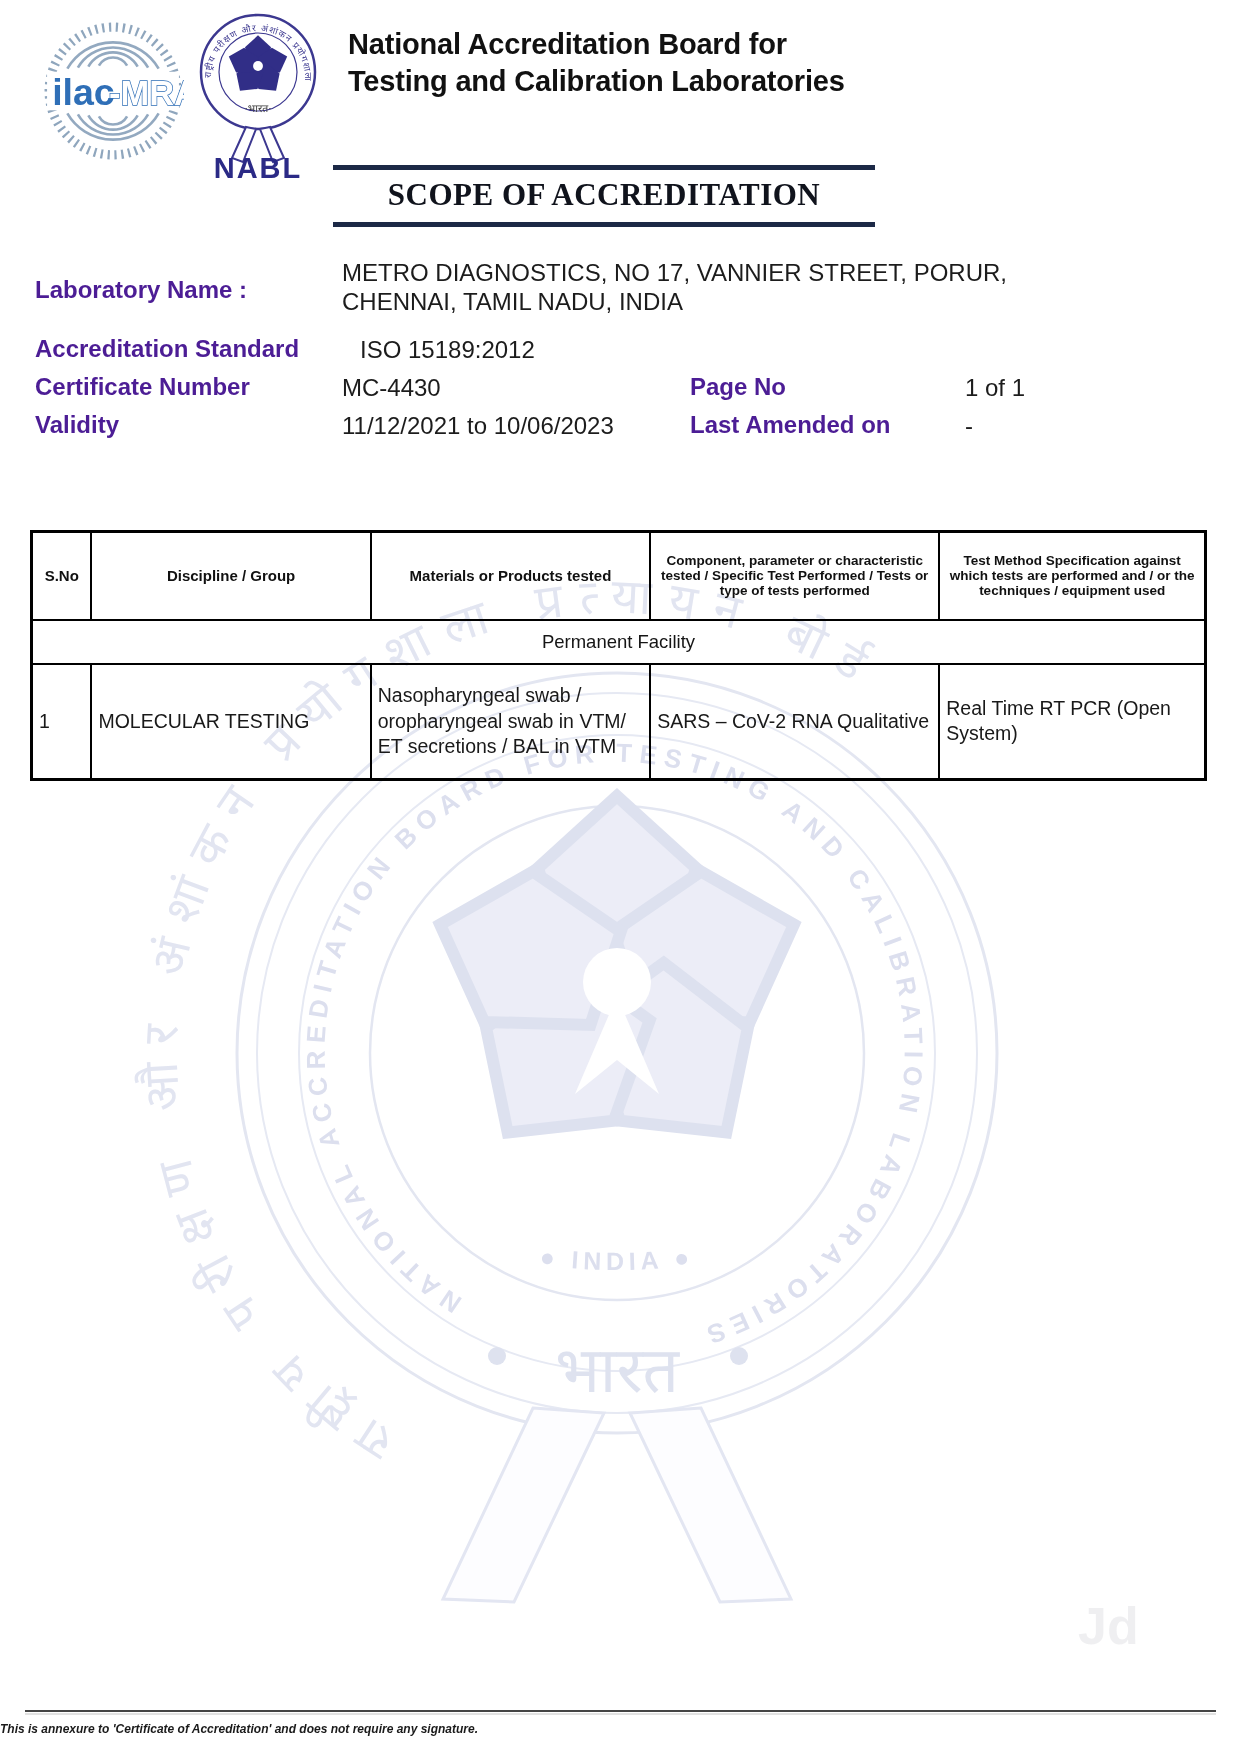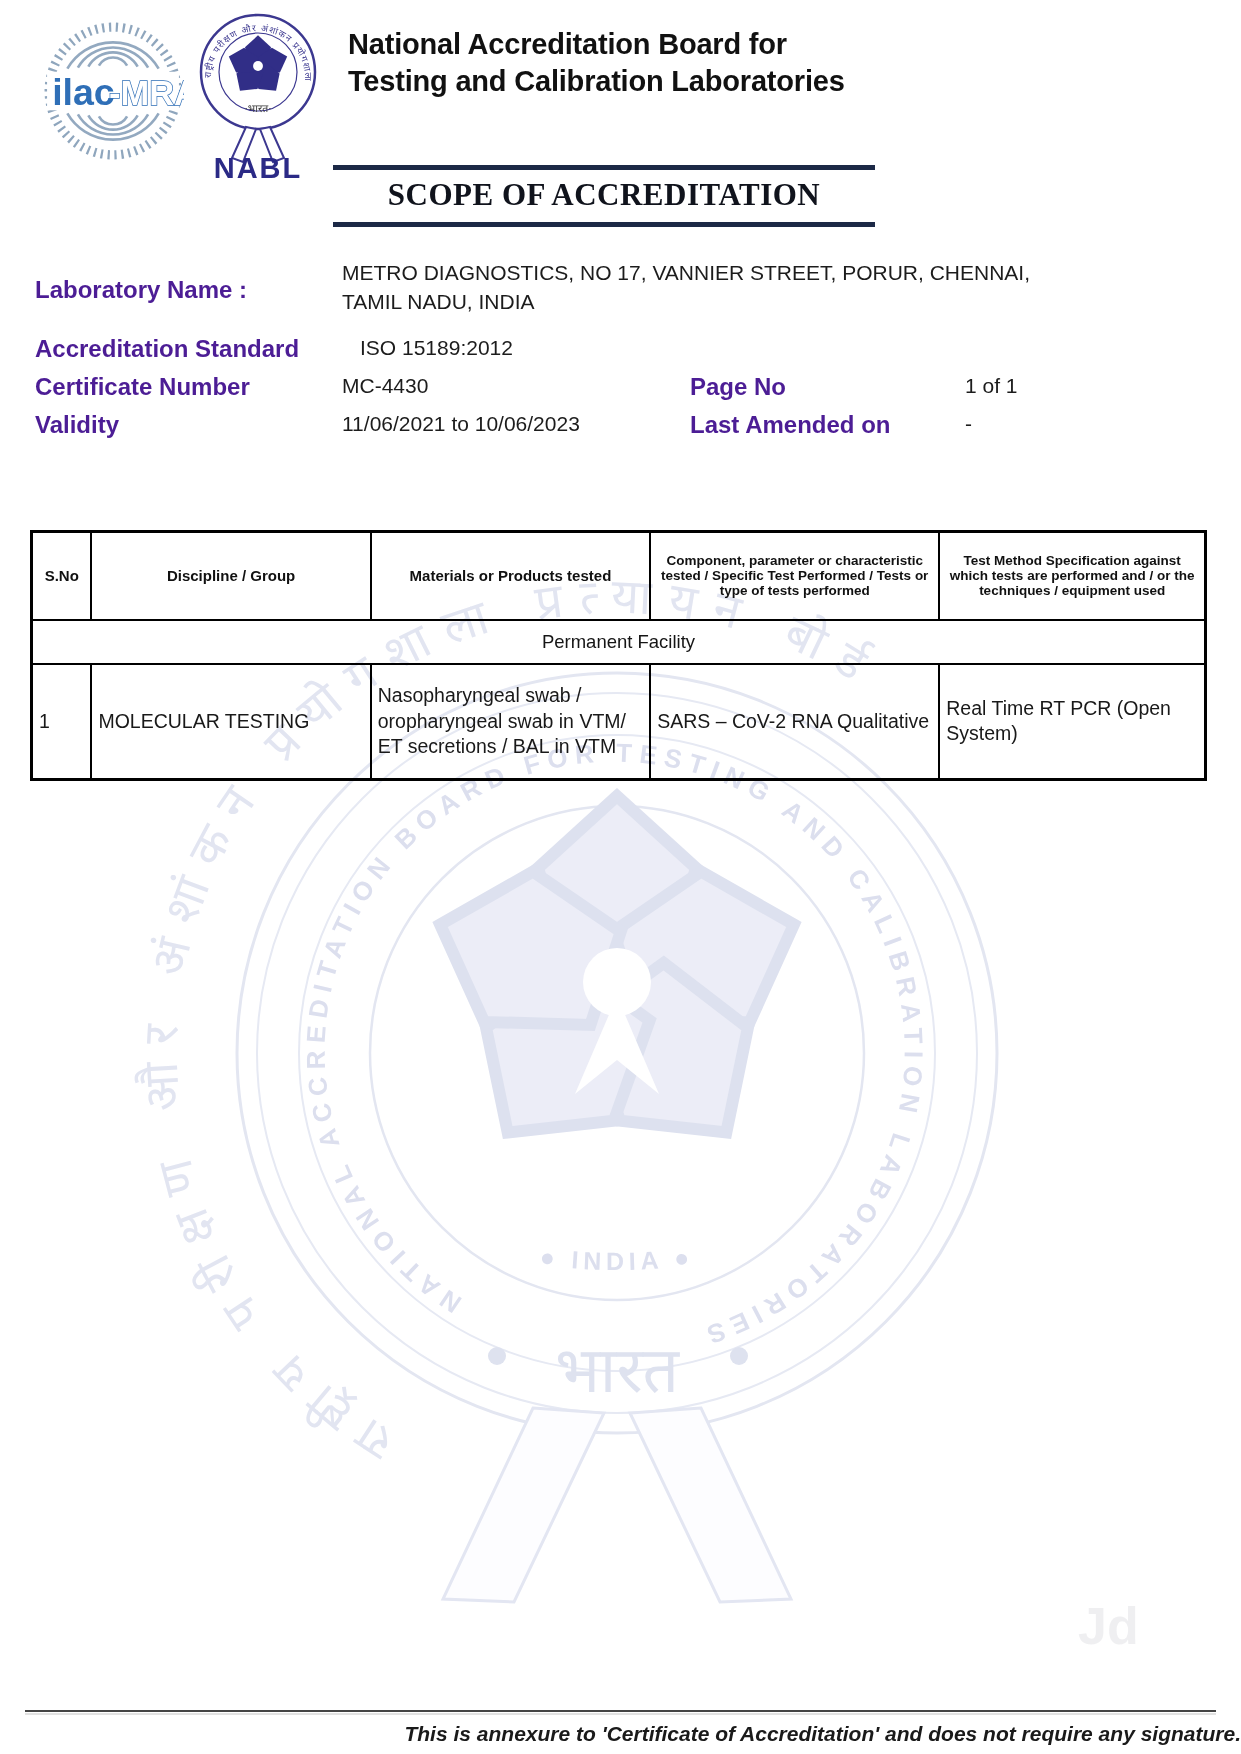--- a/index.html
+++ b/index.html
@@ -10,37 +10,37 @@
   
   .org-title{left:348px;top:26px;font-size:29px;font-weight:700;line-height:37px;
              letter-spacing:-0.2px;color:#111;}
   .banner{left:333px;top:165px;width:542px;border-top:5px solid #1c2946;
           border-bottom:5px solid #1c2946;padding:7px 0 9px 0;text-align:center;}
   .banner-text{font-family:"Liberation Serif","DejaVu Serif",serif;font-size:31px;
                font-weight:700;letter-spacing:0.5px;color:#10131c;}
 
   
   .mlabel{font-size:24px;font-weight:700;color:#4c1d95;}
-  .mvalue{font-size:21px;color:#1c1c1c;}
+  .mvalue{font-size:24px;color:#1c1c1c;}
 
   
   table.scope{position:absolute;left:30px;top:530px;width:1177px;border-collapse:collapse;
               background:transparent;}
   table.scope td,table.scope th{border:2px solid #000;background:transparent;}
   table.scope{border:3px solid #000;}
   th.h{font-size:13.5px;font-weight:700;line-height:15px;text-align:center;
        vertical-align:middle;padding:4px 6px;color:#111;}
   th.h.big{font-size:15px;}
   td.section{height:40px;text-align:center;font-size:18.5px;font-weight:400;color:#151515;}
   td.cell{font-size:19.5px;line-height:25.5px;vertical-align:middle;padding:4px 6px;color:#191919;}
 
   
   .footer-rule{left:25px;top:1710px;width:1191px;border-top:2px solid #454545;
                border-bottom:2px solid #e2e2e2;height:1px;}
-  .footer-note{left:0;top:1722px;width:1241px;text-align:right;font-size:21px;
+  .footer-note{left:0;top:1722px;width:1241px;text-align:left;font-size:12px;
                font-weight:700;font-style:italic;color:#1a1a1a;}
   .jd{left:1078px;top:1596px;font-size:52px;font-weight:700;color:rgba(120,125,140,0.12);}
 
   .wm{left:0;top:0;width:1241px;height:1754px;pointer-events:none;}
   .content{position:absolute;left:0;top:0;width:100%;height:100%;z-index:1;}
 </style>
 </head>
 <body>
 
 <div class="page">
@@ -146,21 +146,21 @@
 
     <div class="abs mlabel" style="left:35px;top:276px">Laboratory Name :</div>
     <div class="abs mvalue" style="left:342px;top:258px;width:692px;line-height:29px">METRO DIAGNOSTICS, NO 17, VANNIER STREET, PORUR, CHENNAI, TAMIL NADU, INDIA</div>
     <div class="abs mlabel" style="left:35px;top:335px">Accreditation Standard</div>
     <div class="abs mvalue" style="left:360px;top:336px">ISO 15189:2012</div>
     <div class="abs mlabel" style="left:35px;top:373px">Certificate Number</div>
     <div class="abs mvalue" style="left:342px;top:374px">MC-4430</div>
     <div class="abs mlabel" style="left:690px;top:373px">Page No</div>
     <div class="abs mvalue" style="left:965px;top:374px">1 of 1</div>
     <div class="abs mlabel" style="left:35px;top:411px">Validity</div>
-    <div class="abs mvalue" style="left:342px;top:412px">11/06/2021 to 10/06/2023</div>
+    <div class="abs mvalue" style="left:342px;top:412px">11/12/2021 to 10/06/2023</div>
     <div class="abs mlabel" style="left:690px;top:411px">Last Amended on</div>
     <div class="abs mvalue" style="left:965px;top:412px">-</div>
 
     <table class="scope">
       <colgroup>
         <col style="width:60px">
           <col style="width:280px">
           <col style="width:280px">
         <col style="width:290px">
           <col style="width:267px">

